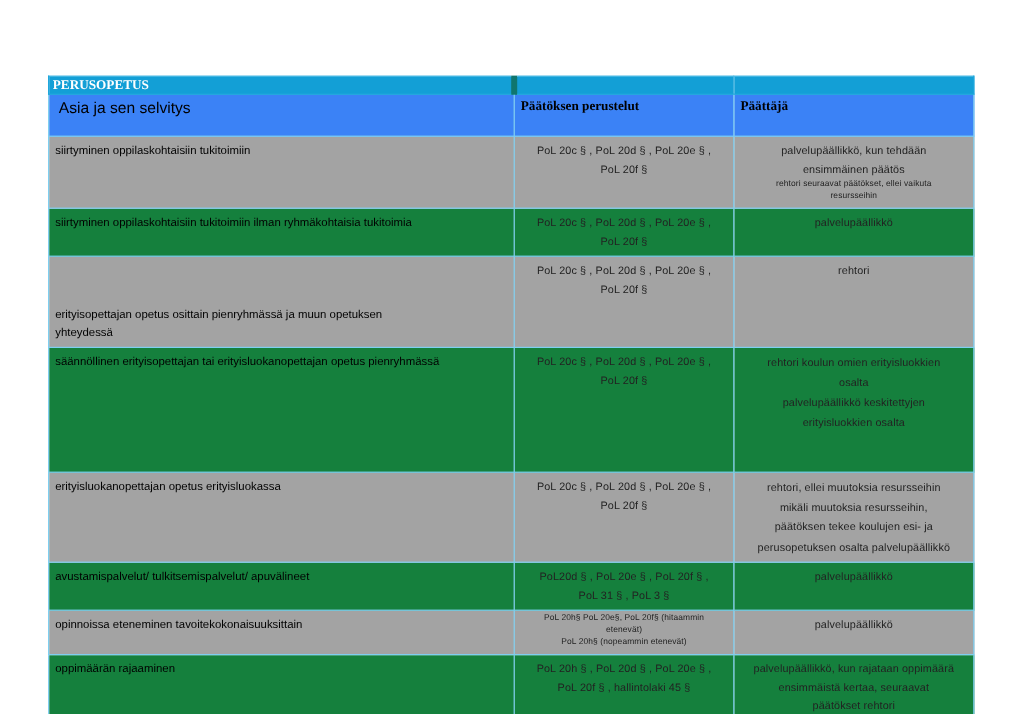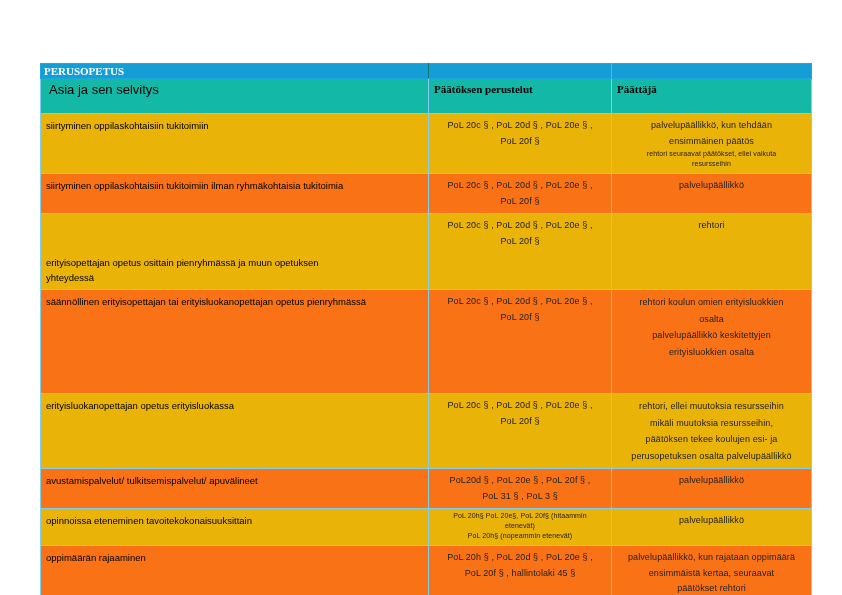--- a/index.html
+++ b/index.html
@@ -8,46 +8,46 @@
     font-family: "Liberation Sans", "DejaVu Sans", sans-serif; color: #000;
   }
   .page { position: absolute; left: 40px; top: 63px; width: 771px; }
   table { border-collapse: collapse; width: 771px; table-layout: fixed; }
   td { border: 1.5px solid #7fcff0; padding: 0; vertical-align: top; }
   .titlebar td { background: #139fd6; height: 14px; border-color: #1fa7dc; }
   .titlebar .title {
     font-family: "Liberation Serif", "DejaVu Serif", serif; font-weight: bold;
     color: #ffffff; font-size: 11px; padding: 1px 3px 0 3px; line-height: 13px;
   }
-  .hdr td { background: #14b8a6; height: 34px; }
+  .hdr td { background: #3b82f6; height: 34px; }
   .hdr .h1 { font-size: 13px; padding: 3px 8px; line-height: 16px; }
   .hdr .h2, .hdr .h3 {
     font-family: "Liberation Serif", "DejaVu Serif", serif; font-weight: bold;
     font-size: 11px; padding: 3px 5px; line-height: 14px;
   }
-  .row.alt td { background: #f97316; }
-  .row td { background: #eab308; }
+  .row.alt td { background: #15803d; }
+  .row td { background: #a3a3a3; }
   .c1 { font-size: 9.5px; padding: 4px 5px; line-height: 15px; }
   .c2, .c3 { font-size: 9px; padding: 4px 5px; line-height: 15.5px; color: #222; letter-spacing: 0.1px; text-align: center; }
   .small { font-size: 7px; line-height: 10px; display: block; }
   .line { display: block; }
 </style>
 </head>
 <body>
 
 <div class="page">
   <table>
     <colgroup>
       <col style="width:388px">
       <col style="width:183px">
       <col style="width:200px">
     </colgroup>
     <tbody>
         <tr class="titlebar">
-      <td colspan="1" style="border-right:1px solid #0f766e">
+      <td colspan="1" style="border-right:5px solid #0f766e">
         <div class="title">PERUSOPETUS</div>
       </td>
       <td style="border-left:none;border-right:1px solid #4fb8e3"></td>
       <td></td>
     </tr>
     <tr class="hdr">
       <td>
             <div class="h1">Asia ja sen selvitys</div>
           </td>
       <td>

